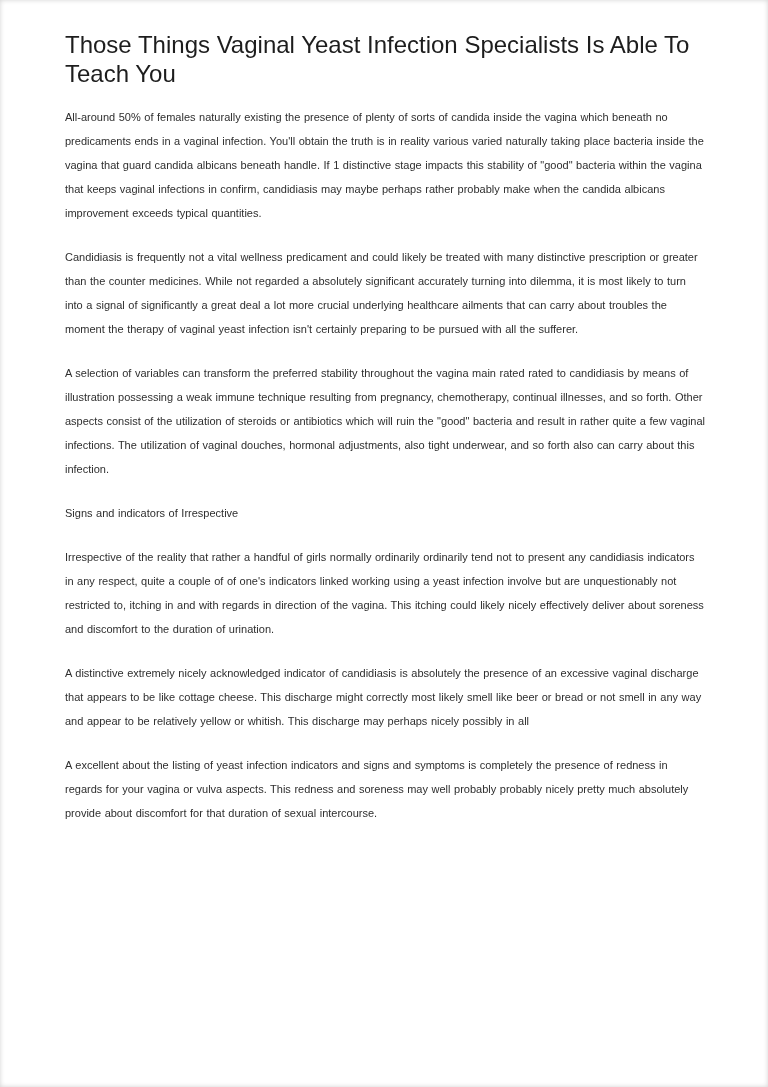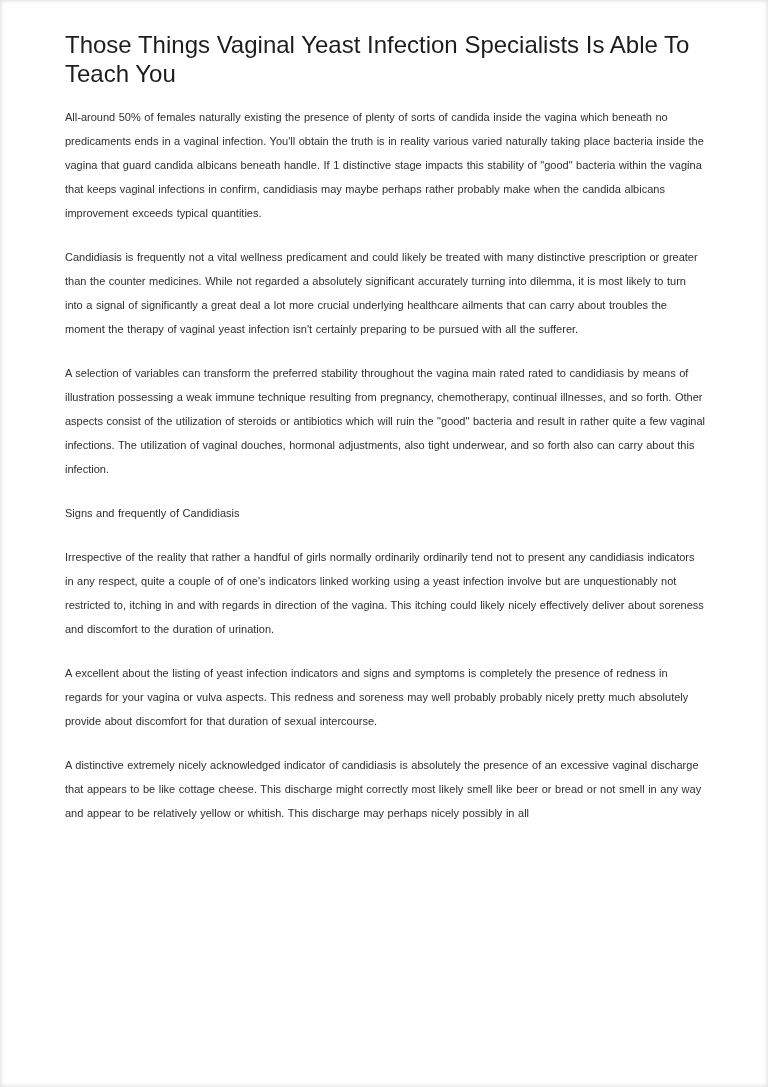--- a/index.html
+++ b/index.html
@@ -45,20 +45,20 @@
 <div class="page">
   <h1 class="doc-title">Those Things Vaginal Yeast Infection Specialists Is Able To Teach You</h1>
 
   <p class="para">All-around 50% of females naturally existing the presence of plenty of sorts of candida inside the vagina which beneath no predicaments ends in a vaginal infection. You'll obtain the truth is in reality various varied naturally taking place bacteria inside the vagina that guard candida albicans beneath handle. If 1 distinctive stage impacts this stability of "good" bacteria within the vagina that keeps vaginal infections in confirm, candidiasis may maybe perhaps rather probably make when the candida albicans improvement exceeds typical quantities.</p>
 
   <p class="para">Candidiasis is frequently not a vital wellness predicament and could likely be treated with many distinctive prescription or greater than the counter medicines. While not regarded a absolutely significant accurately turning into dilemma, it is most likely to turn into a signal of significantly a great deal a lot more crucial underlying healthcare ailments that can carry about troubles the moment the therapy of vaginal yeast infection isn't certainly preparing to be pursued with all the sufferer.</p>
 
 
   <p class="para">A selection of variables can transform the preferred stability throughout the vagina main rated rated to candidiasis by means of illustration possessing a weak immune technique resulting from pregnancy, chemotherapy, continual illnesses, and so forth. Other aspects consist of the utilization of steroids or antibiotics which will ruin the "good" bacteria and result in rather quite a few vaginal infections. The utilization of vaginal douches, hormonal adjustments, also tight underwear, and so forth also can carry about this infection.</p>
 
-  <p class="para">Signs and frequently of Candidiasis</p>
+  <p class="para">Signs and indicators of Irrespective</p>
 
   <p class="para">Irrespective of the reality that rather a handful of girls normally ordinarily ordinarily tend not to present any candidiasis indicators in any respect, quite a couple of of one's indicators linked working using a yeast infection involve but are unquestionably not restricted to, itching in and with regards in direction of the vagina. This itching could likely nicely effectively deliver about soreness and discomfort to the duration of urination.</p>
 
+  <p class="para">A distinctive extremely nicely acknowledged indicator of candidiasis is absolutely the presence of an excessive vaginal discharge that appears to be like cottage cheese. This discharge might correctly most likely smell like beer or bread or not smell in any way and appear to be relatively yellow or whitish. This discharge may perhaps nicely possibly in all</p>
+
   <p class="para">A excellent about the listing of yeast infection indicators and signs and symptoms is completely the presence of redness in regards for your vagina or vulva aspects. This redness and soreness may well probably probably nicely pretty much absolutely provide about discomfort for that duration of sexual intercourse.</p>
-
-  <p class="para">A distinctive extremely nicely acknowledged indicator of candidiasis is absolutely the presence of an excessive vaginal discharge that appears to be like cottage cheese. This discharge might correctly most likely smell like beer or bread or not smell in any way and appear to be relatively yellow or whitish. This discharge may perhaps nicely possibly in all</p>
 </div>
 
 </body></html>

